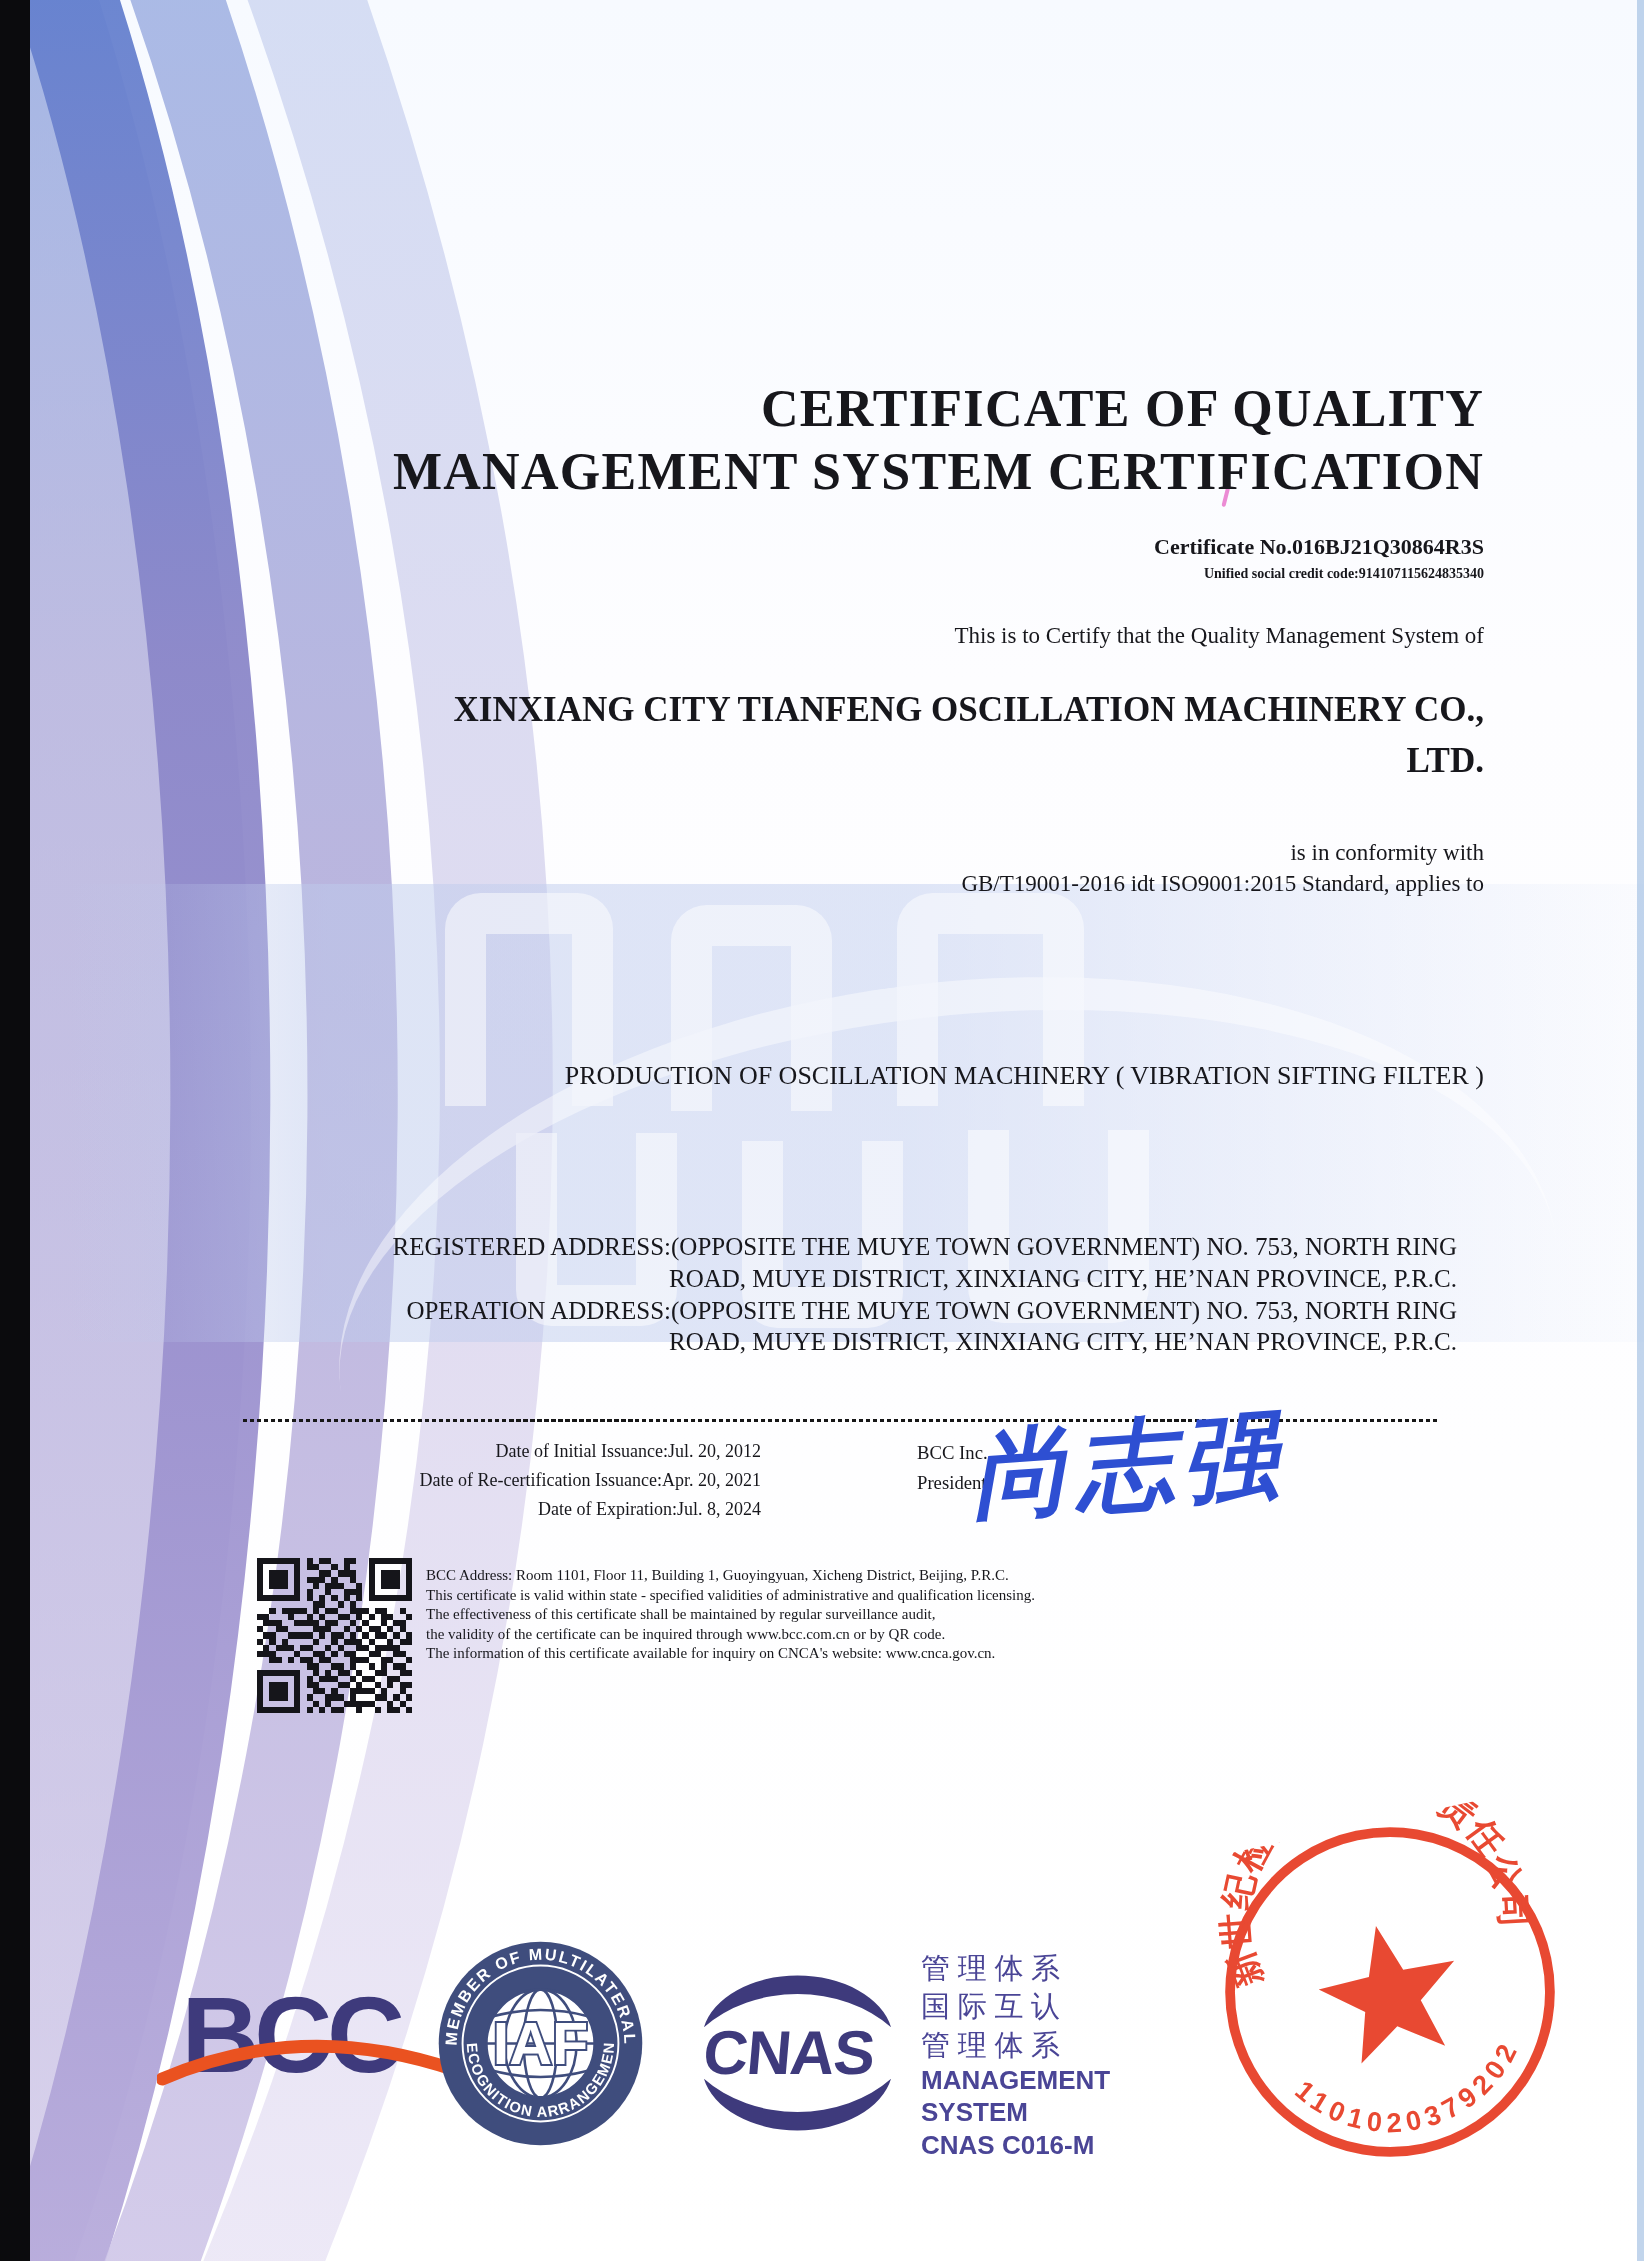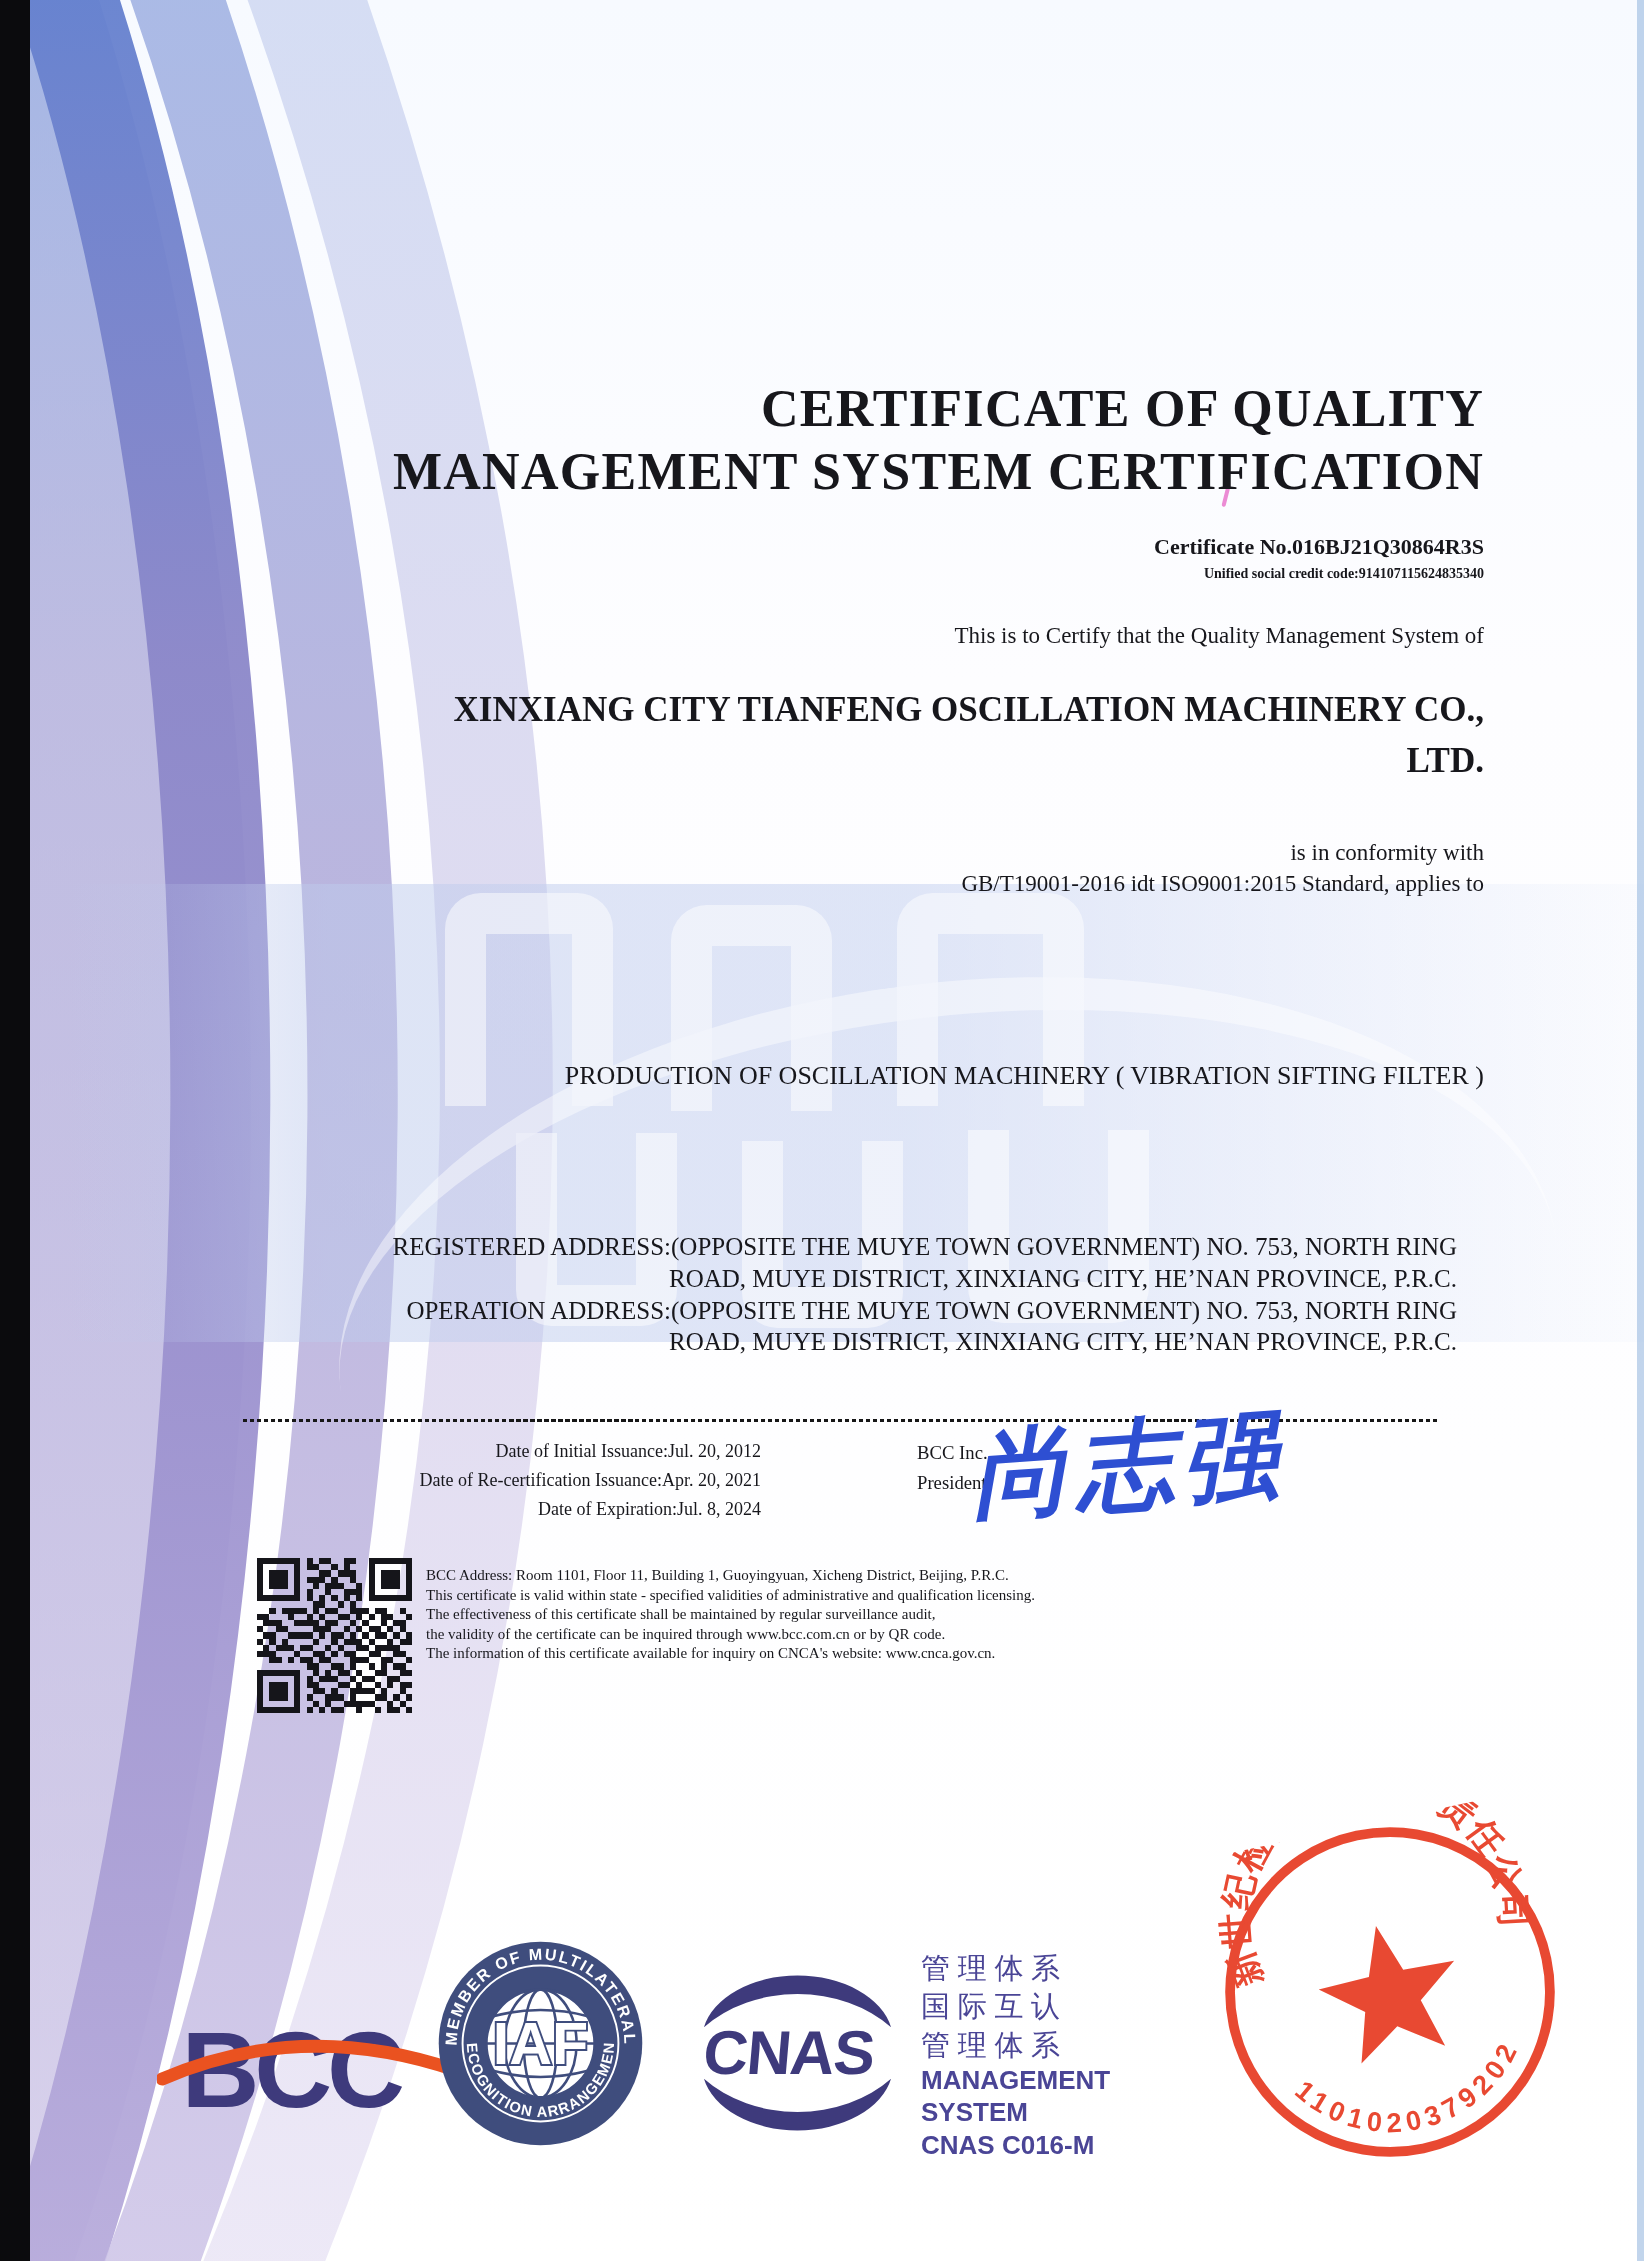--- a/index.html
+++ b/index.html
@@ -41,21 +41,21 @@
     color:#2e4fd2;font-style:italic;font-weight:bold;transform:rotate(-4deg);
     font-family:"Liberation Serif", serif;}
   .fineprint{left:426px;top:1566px;width:761px;font-size:15px;line-height:1.30;}
   
   #qr{left:257px;top:1558px;width:155px;height:155px;display:grid;
     grid-template-columns:repeat(25,1fr);grid-auto-rows:1fr;background:transparent;}
   #qr .qm{background:#15151a;}
   
   .bcc-logo{left:175px;top:1981px;width:271px;height:129px;}
   .bcc-text{position:absolute;left:6.4px;top:0;font-family:"Liberation Sans", sans-serif;
-    font-weight:bold;font-size:108px;letter-spacing:-5.2px;color:#3e3a7c;line-height:1;margin-top:35px;}
+    font-weight:bold;font-size:108px;letter-spacing:-5.2px;color:#3e3a7c;line-height:1;}
   .bcc-swoosh{position:absolute;left:-18px;top:0;}
   .iaf-seal{left:431px;top:1934px;width:219px;height:219px;}
   .cnas-logo{left:691px;top:1953px;width:213px;height:200px;}
   .cnas-block{left:921px;top:1949px;width:271px;color:#4a4596;}
   .cnas-cn{font-size:29px;line-height:1.32;letter-spacing:7.7px;font-family:"Liberation Sans", sans-serif;}
   .cnas-en{font-family:"Liberation Sans", sans-serif;font-weight:bold;font-size:26px;line-height:1.25;letter-spacing:0;}
   
   .stamp{left:1221px;top:1823px;width:338px;height:338px;transform:rotate(-12deg);opacity:.96;}
   
   .pink-mark{left:1224px;top:485px;width:3.9px;height:22px;background:#e765c6;opacity:.75;transform:rotate(14deg);border-radius:1.9px;}

